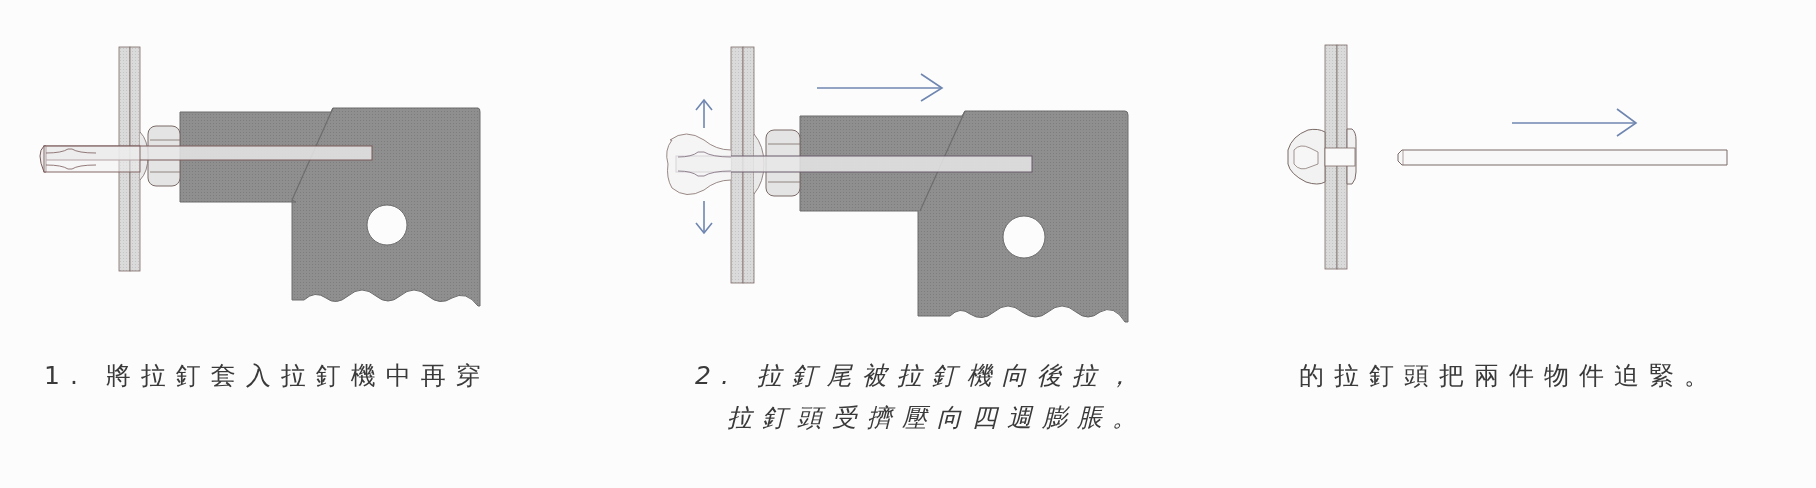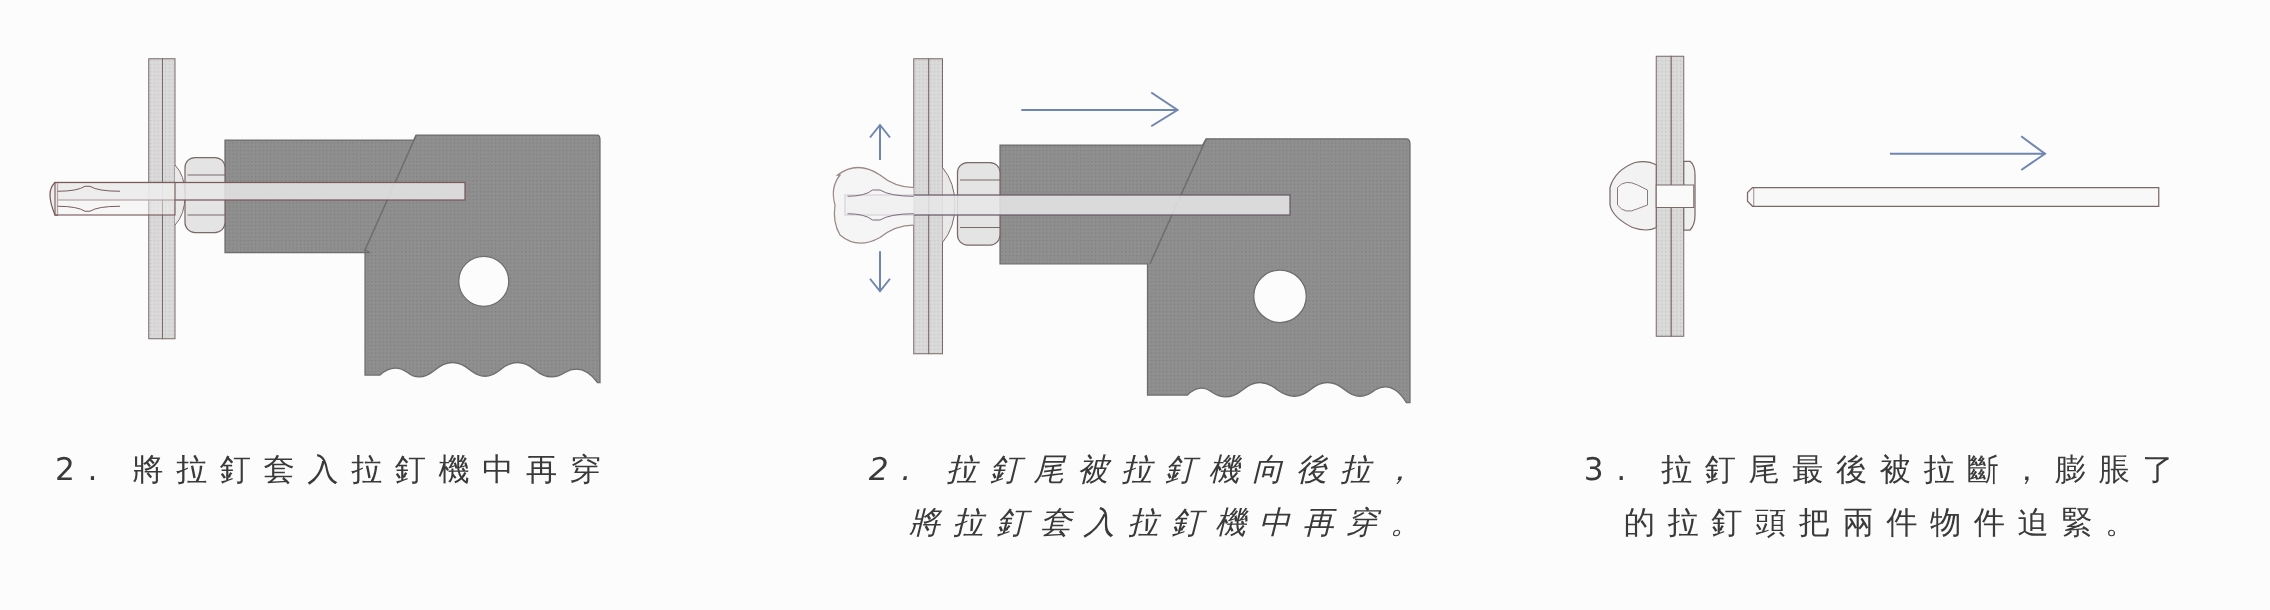--- a/index.html
+++ b/index.html
@@ -115,22 +115,21 @@
       <line x1="1403" y1="150" x2="1403" y2="165" stroke="#7a6a66" stroke-width="0.6"></line>
     </g>
     <g stroke="#6f86b0" stroke-width="1.6" fill="none">
       <line x1="1512" y1="123" x2="1636" y2="123"></line>
       <polyline points="1617,109 1636,123 1617,136"></polyline>
     </g>
   </g>
 </svg>
 
 <div class="caption" id="cap1">
-  <span class="line1">2. 將拉釘套入拉釘機中再穿</span>
+  <span class="line1">1. 將拉釘套入拉釘機中再穿</span>
 </div>
 <div class="caption" id="cap2">
   <span class="line1">2. 拉釘尾被拉釘機向後拉，</span>
-  <span class="line2">將拉釘套入拉釘機中再穿。</span>
+  <span class="line2">拉釘頭受擠壓向四週膨脹。</span>
 </div>
 <div class="caption" id="cap3">
-  <span class="line1">3. 拉釘尾最後被拉斷，膨脹了</span>
   <span class="line2">的拉釘頭把兩件物件迫緊。</span>
 </div>
 
 </body></html>

